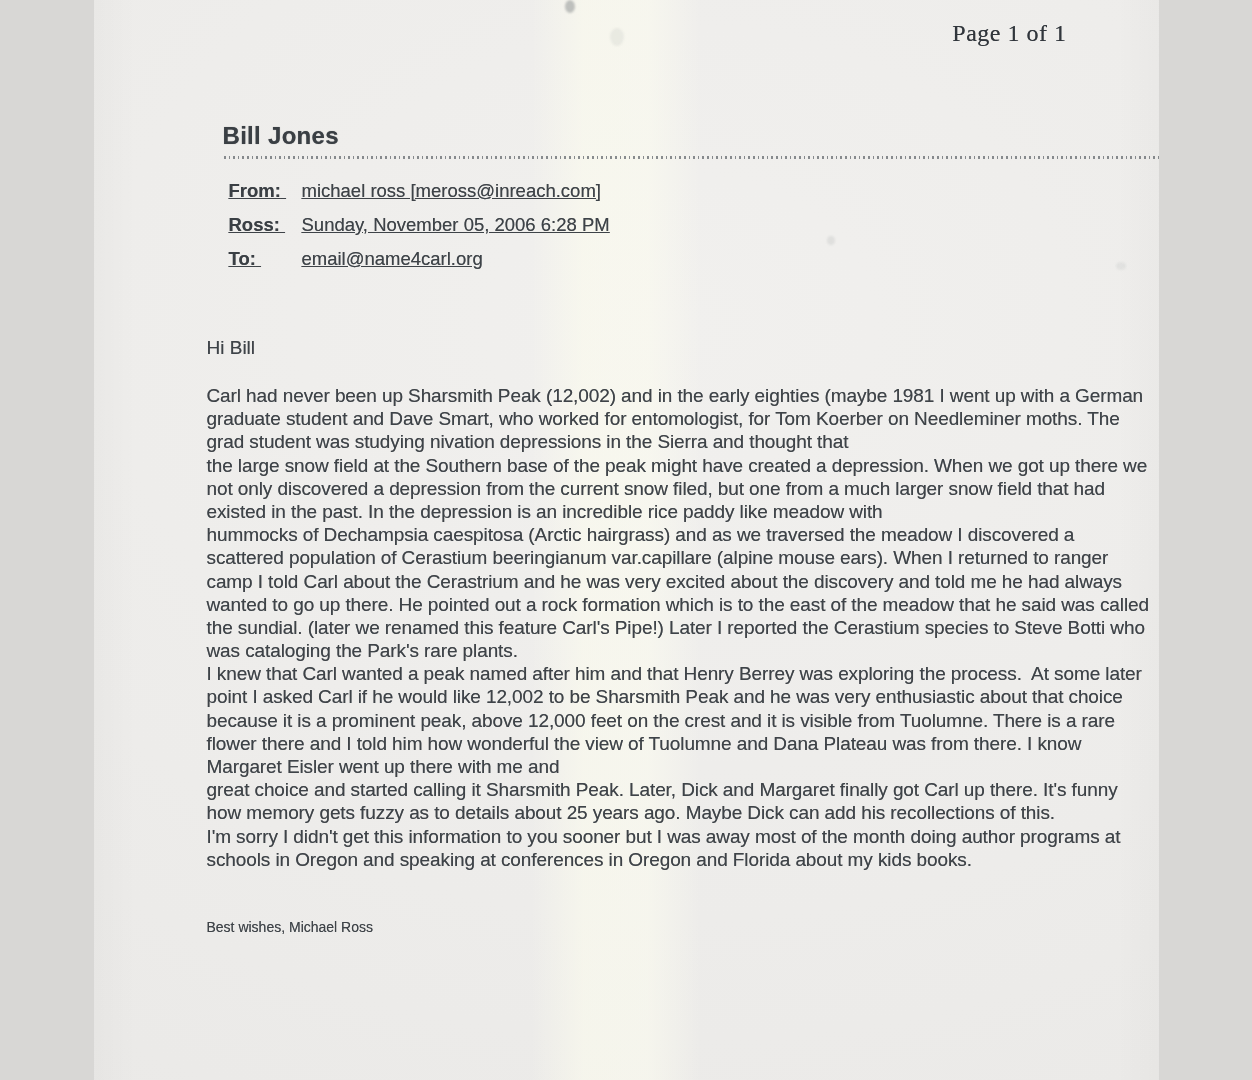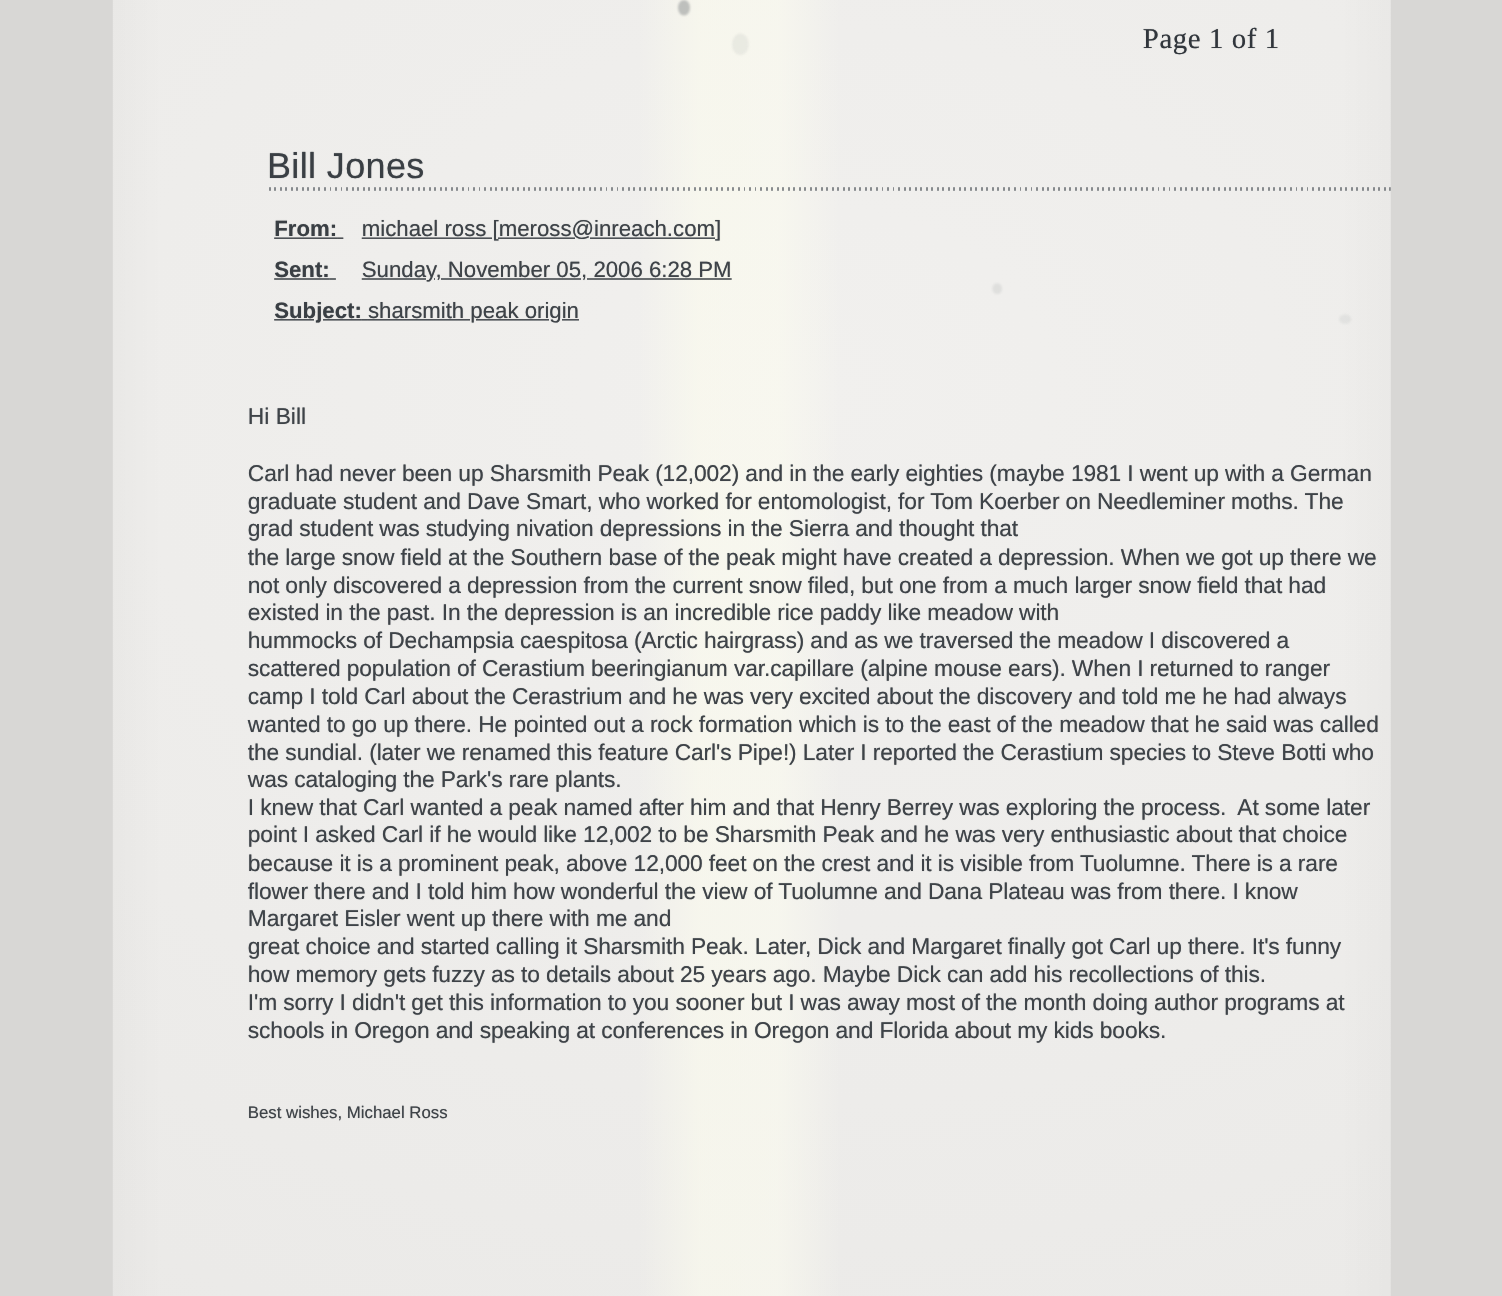--- a/index.html
+++ b/index.html
@@ -40,22 +40,22 @@
     font-size: 24px;
     color: #31363c;
     letter-spacing: 0.5px;
     text-shadow: 0 0 0.6px rgba(49,54,60,0.7);
   }
 
   .recipient-name {
     position: absolute;
     left: 129px;
     top: 122px;
-    font-size: 30px;
-    font-weight: normal;
+    font-size: 24px;
+    font-weight: bold;
     letter-spacing: 0.3px;
     color: #3a3f44;
     text-shadow: 0 0 0.7px rgba(58,63,68,0.75);
   }
 
   .dotted-divider {
     position: absolute;
     left: 130px;
     top: 156px;
     width: 1020px;
@@ -138,26 +138,26 @@
   <div class="recipient-name">Bill Jones</div>
 
   <div class="dotted-divider"></div>
 
   <div class="header-fields">
     <div class="hdr-row">
       <span class="hdr-label">From:</span>
       <span class="hdr-value">michael ross [meross@inreach.com]</span>
     </div>
     <div class="hdr-row">
-      <span class="hdr-label">Sent:</span>
+      <span class="hdr-label">Ross:</span>
       <span class="hdr-value">Sunday, November 05, 2006 6:28 PM</span>
     </div>
     <div class="hdr-row">
-      <span class="hdr-label">Subject:</span>
-      <span class="hdr-value">sharsmith peak origin</span>
+      <span class="hdr-label">To:</span>
+      <span class="hdr-value">email@name4carl.org</span>
     </div>
   </div>
 
   <div class="greeting">Hi Bill</div>
 
   <div class="body-lines">
     <div class="body-line">Carl had never been up Sharsmith Peak (12,002) and in the early eighties (maybe 1981 I went up with a German</div>
     <div class="body-line">graduate student and Dave Smart, who worked for entomologist, for Tom Koerber on Needleminer moths. The</div>
     <div class="body-line">grad student was studying nivation depressions in the Sierra and thought that</div>
     <div class="body-line">the large snow field at the Southern base of the peak might have created a depression. When we got up there we</div>

